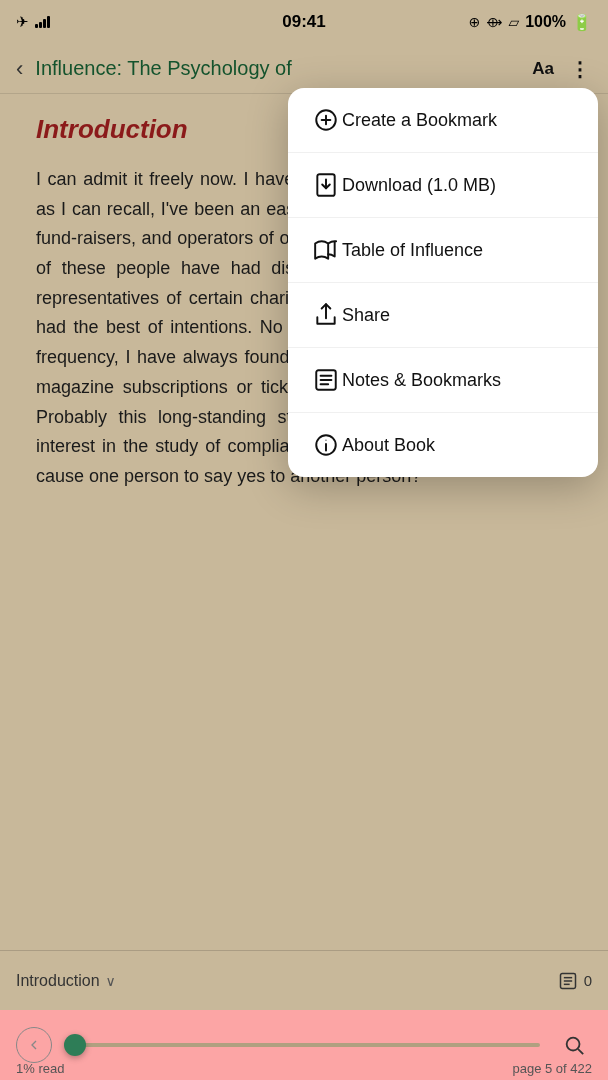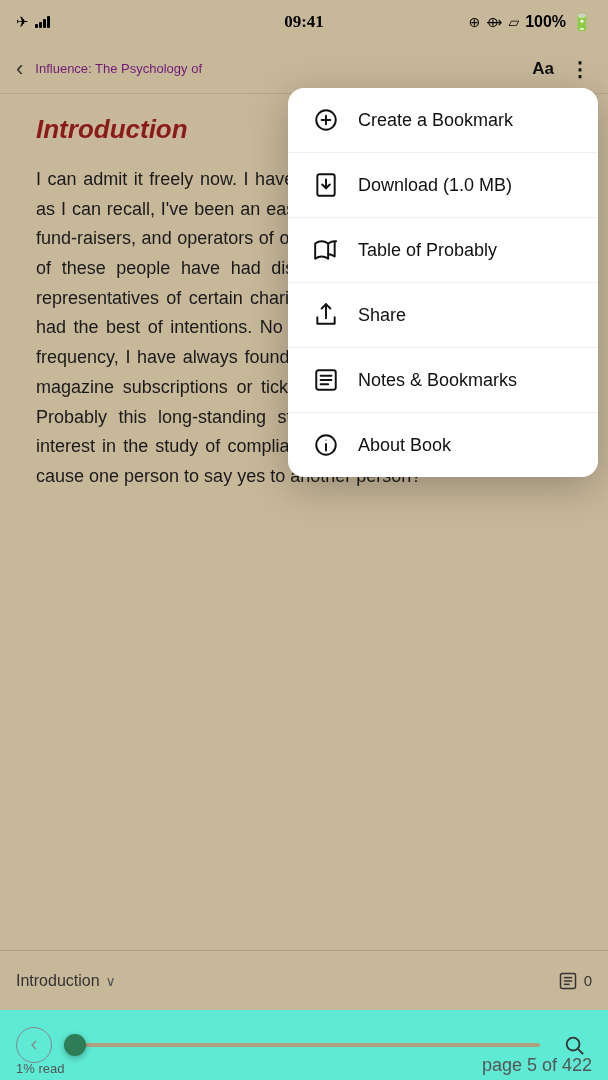--- a/index.html
+++ b/index.html
@@ -33,21 +33,20 @@
       gap: 6px;
     }
 
     .status-center {
       position: absolute;
       left: 50%;
       transform: translateX(-50%);
       font-size: 17px;
       font-weight: 600;
       color: #000;
-      font-family: Liberation Serif, serif;
     }
 
     .status-right {
       display: flex;
       align-items: center;
       gap: 6px;
       font-size: 13px;
       font-weight: 500;
     }
 
@@ -66,22 +65,22 @@
 
     .nav-back {
       font-size: 22px;
       color: #333;
       cursor: pointer;
       margin-right: 12px;
     }
 
     .nav-title {
       flex: 1;
-      font-size: 13px;
-      color: #701a75;
+      font-size: 20px;
+      color: #14532d;
       white-space: nowrap;
       overflow: hidden;
       text-overflow: ellipsis;
     }
 
     .nav-aa {
       font-size: 17px;
       font-weight: 700;
       color: #111;
       margin-right: 16px;
@@ -141,21 +140,21 @@
       overflow: hidden;
       z-index: 100;
     }
 
     .menu-item {
       display: flex;
       align-items: center;
       padding: 18px 24px;
       border-bottom: 1px solid #f0f0f0;
       cursor: pointer;
-      gap: 18px;
+      gap: 2px;
     }
 
     .menu-item:last-child {
       border-bottom: none;
       text-align: center;
     }
 
     .menu-icon {
       width: 28px;
       height: 28px;
@@ -217,21 +216,21 @@
       color: #333;
     }
 
     
     .progress-bar-area {
       position: absolute;
       bottom: 0;
       left: 0;
       width: 100%;
       height: 70px;
-      background: #5eead4;
+      background: #fca5a5;
       display: flex;
       align-items: center;
       padding: 0 16px;
       z-index: 10;
     }
 
     .prev-btn {
       width: 36px;
       height: 36px;
       border-radius: 50%;
@@ -281,21 +280,21 @@
       bottom: 4px;
       left: 16px;
       font-size: 13px;
       color: #555;
     }
 
     .page-label {
       position: absolute;
       bottom: 4px;
       right: 16px;
-      font-size: 18px;
+      font-size: 13px;
       color: #555;
     }
     .signal-bars { display: flex; align-items: flex-end; gap: 1px; }
     .signal-bar { background: #000; border-radius: 1px; width: 3px; }
   </style>
 </head>
 <body>
 
 <div class="status-bar">
   <div class="status-left">
@@ -355,21 +354,21 @@
       <span class="menu-label">Download (1.0 MB)</span>
     </div>
 
     <div class="menu-item">
       <div class="menu-icon">
         <svg viewBox="0 0 24 24">
           <path d="M2 6s3-2 6-2 6 2 6 2v14s-3-2-6-2-6 2-6 2V6z"></path>
           <path d="M14 6s3-2 6-2 0 0 0 0v14s-3-2-6-2"></path>
         </svg>
       </div>
-      <span class="menu-label">Table of Probably</span>
+      <span class="menu-label">Table of Influence</span>
     </div>
 
     <div class="menu-item">
       <div class="menu-icon">
         <svg viewBox="0 0 24 24">
           <polyline points="8,6 12,2 16,6"></polyline>
           <line x1="12" y1="2" x2="12" y2="15"></line>
           <path d="M4 14v6h16v-6"></path>
         </svg>
       </div>

